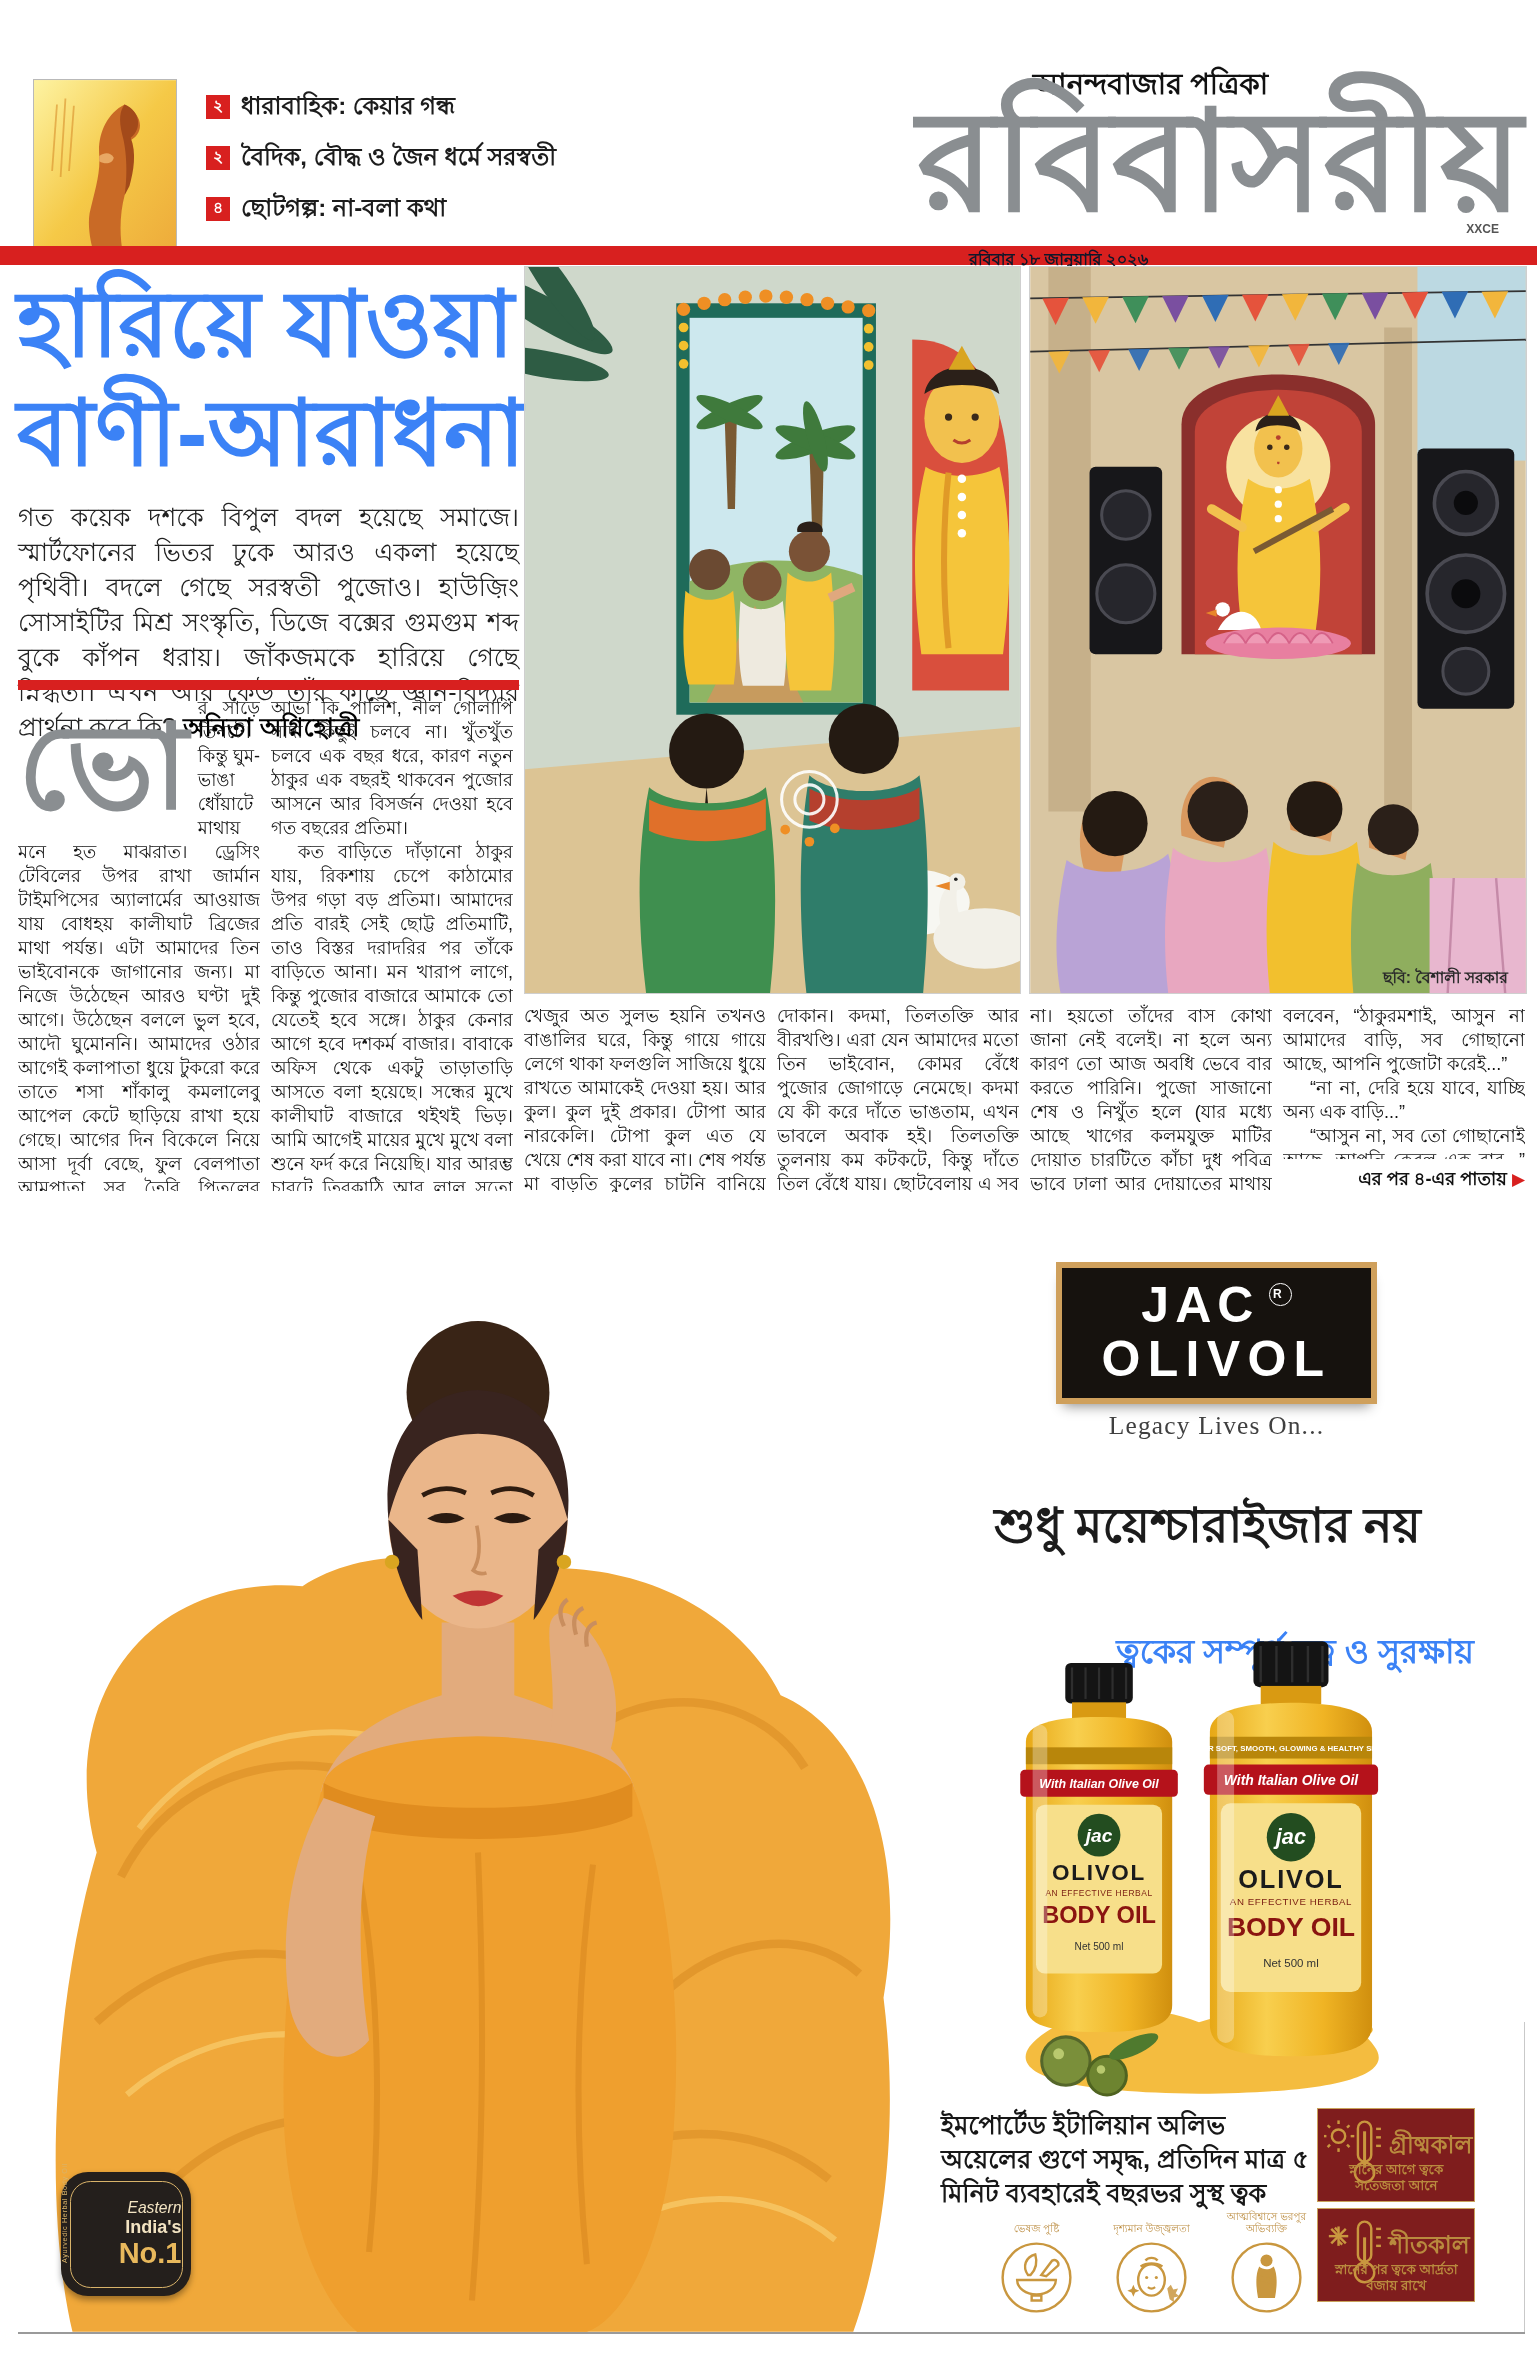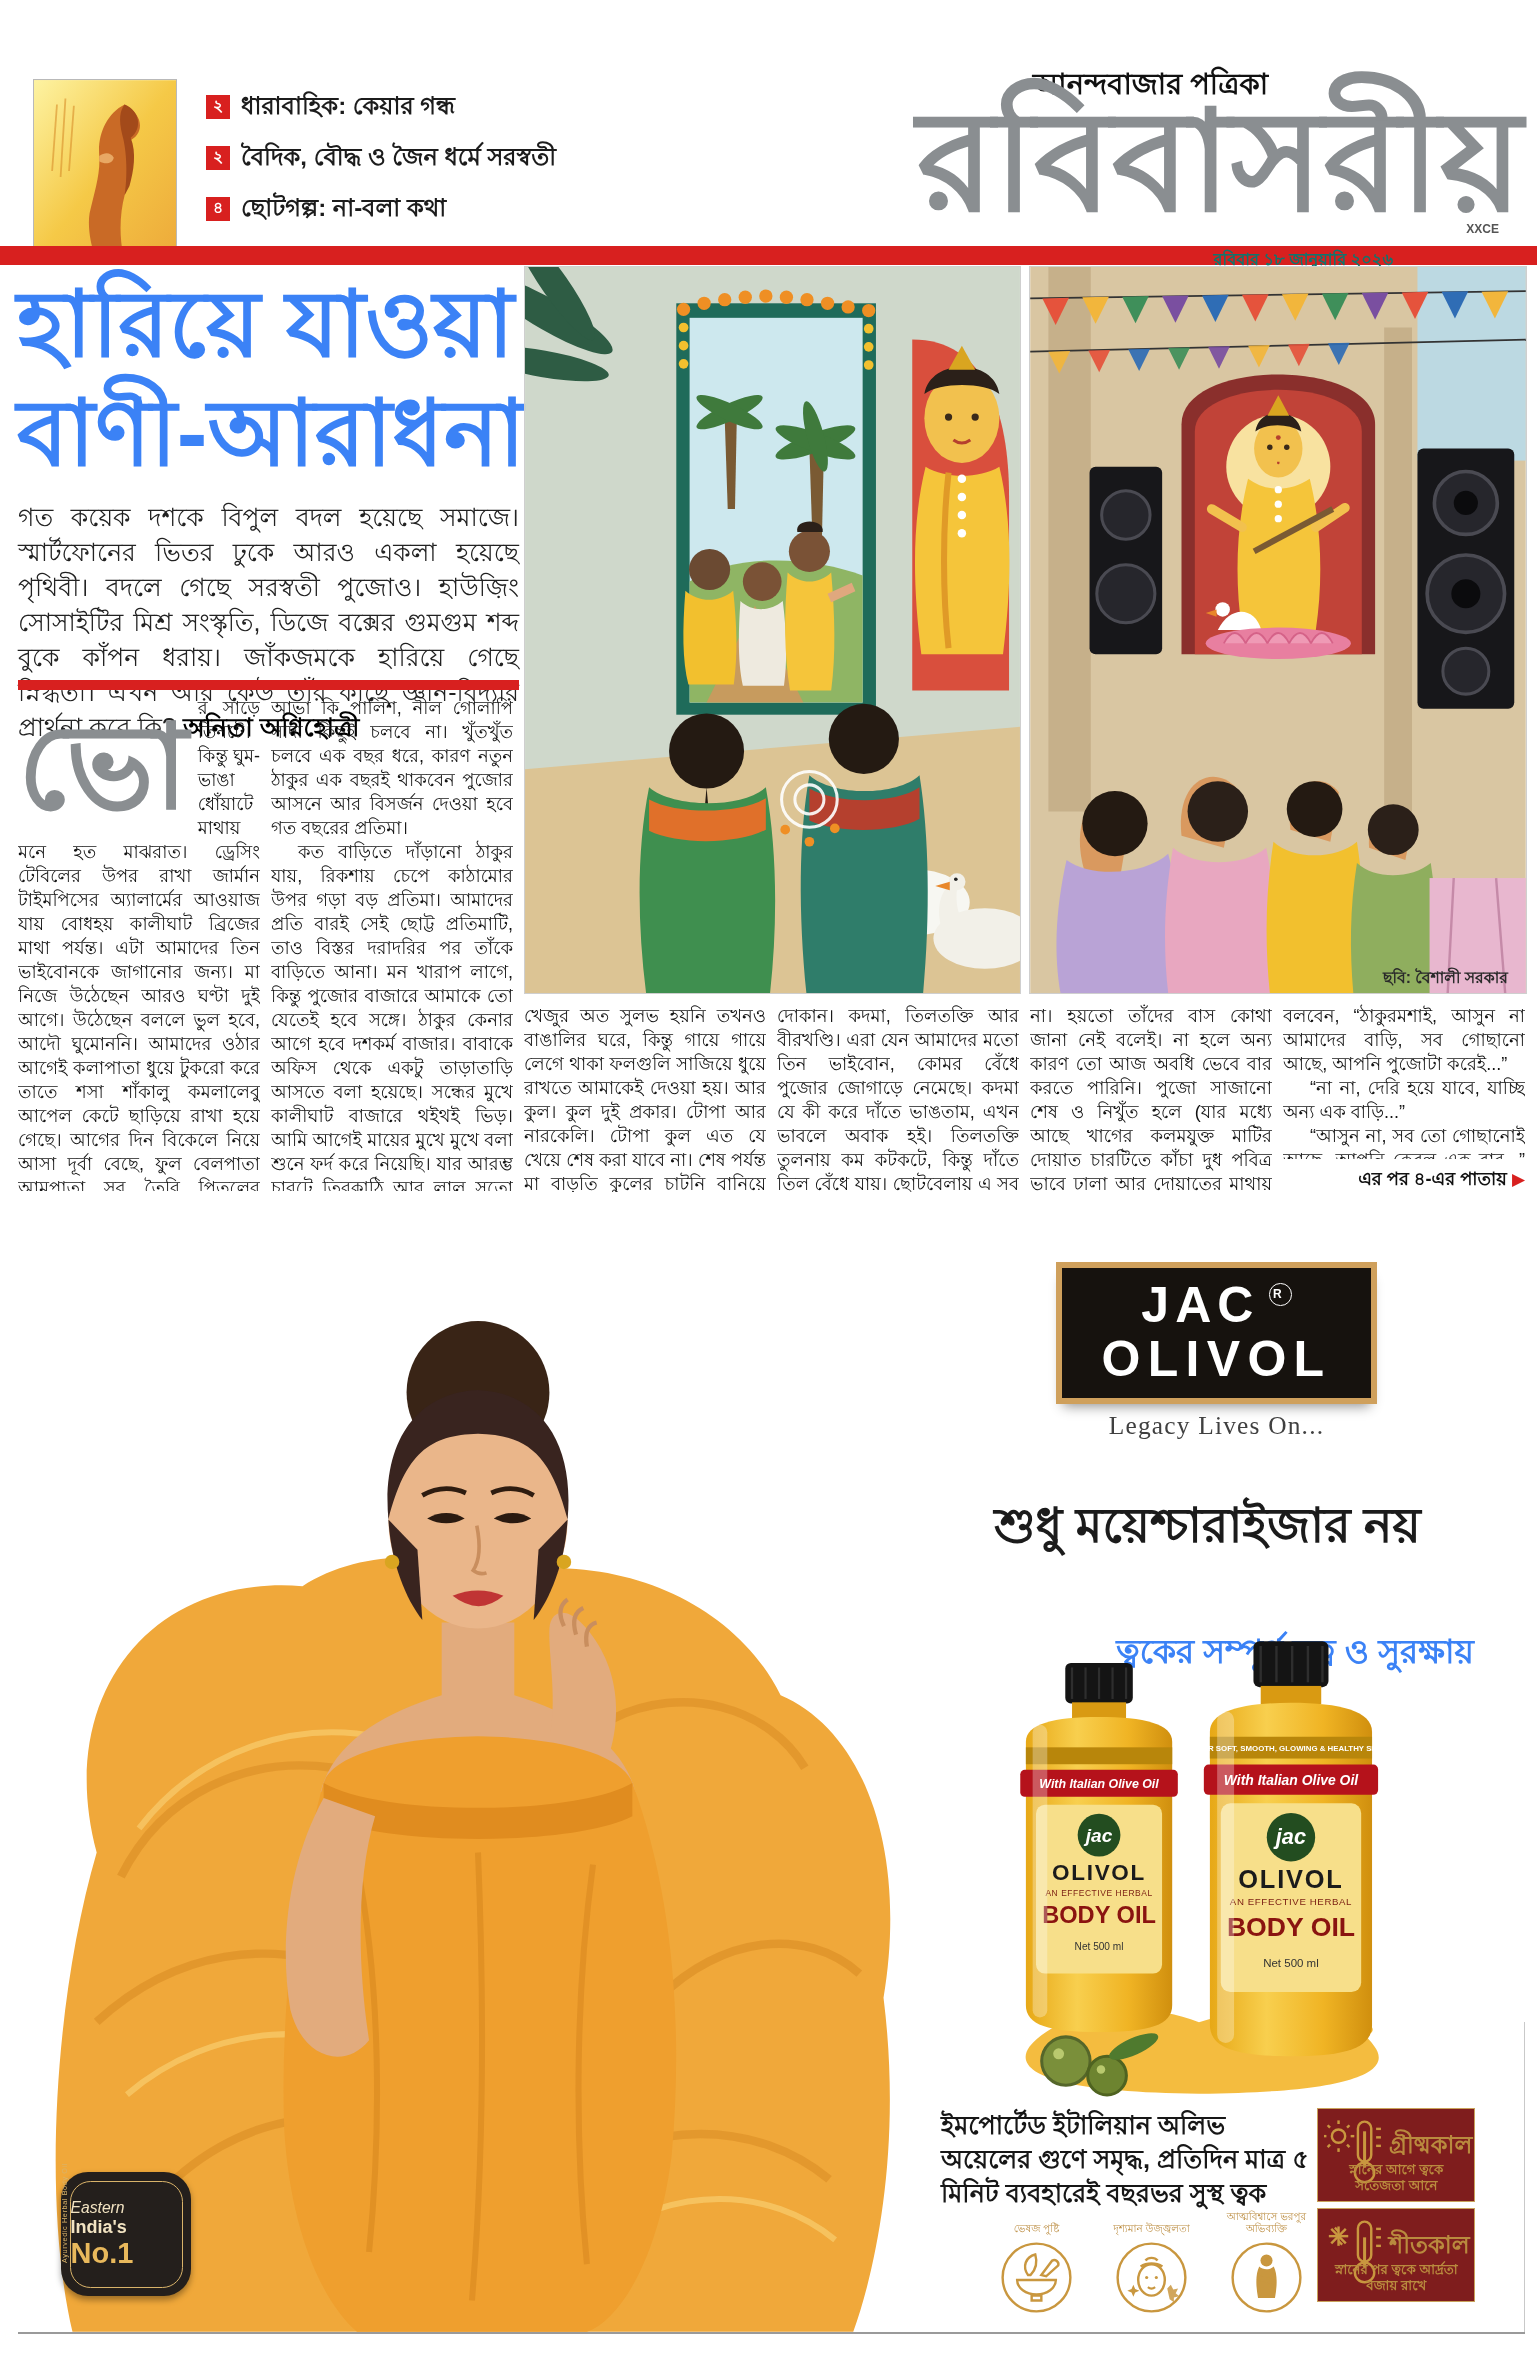--- a/index.html
+++ b/index.html
@@ -10,21 +10,21 @@
   
   .thumb{left:33px;top:79px;width:142px;height:182px;border:0.6px solid #b9b9b9;overflow:hidden;}
   .idx-item{left:206px;height:31.5px;display:flex;align-items:center;gap:11px;}
   .idx-badge{width:24px;height:24px;background:#d8201f;color:#fff;font-weight:700;font-size:15.7px;
              display:flex;align-items:center;justify-content:center;}
   .idx-label{font-size:24px;font-weight:600;color:#1c1c1c;white-space:nowrap;}
   .paper-name{left:999px;top:61px;width:303px;text-align:center;font-size:29px;font-weight:700;color:#111;}
   .masthead{right:14.5px;top:90px;font-size:140px;line-height:144px;font-weight:700;color:#8a8e91;white-space:nowrap;}
   .edition{right:38px;top:222px;font-size:12px;font-weight:700;color:#555;}
   .datebar{left:0;top:246px;width:1537px;height:19.4px;background:#d8201f;}
-  .datebar-text{left:969px;top:247px;width:424px;text-align:right;color:#0f766e;font-size:16.3px;font-weight:600;}
+  .datebar-text{left:969px;top:247px;width:424px;text-align:left;color:#0f172a;font-size:16.3px;font-weight:600;}
 
   
   .headline{left:17px;width:515px;font-size:92px;line-height:107px;font-weight:700;color:#3b82f6;white-space:nowrap;}
   .lede{left:18px;top:500px;width:501px;font-size:25px;line-height:35px;text-align:justify;color:#222;}
   .lede b{color:#000;}
   .red-rule{left:18px;top:680px;width:501px;height:9.7px;background:#d8201f;}
   .illus{top:266px;height:726px;border:0.6px solid #cfcfcf;overflow:hidden;}
   .photo-credit{left:1383px;top:965px;font-size:15.7px;font-weight:600;color:#2a2a2a;}
   .col{position:absolute;width:242px;font-size:18px;line-height:24px;text-align:justify;color:#141414;overflow:hidden;}
   .bp{margin:0;}
@@ -48,21 +48,21 @@
   .ad-subheadline{left:941px;top:1626px;width:533px;text-align:right;font-size:33px;font-weight:600;color:#3b82f6;}
   .ad-body{left:941px;top:2108px;width:375px;text-align:left;font-size:25.4px;line-height:34px;font-weight:600;color:#171717;}
   .feature{width:115px;text-align:center;}
   .feature .flabel{font-size:10.3px;color:#bd8f45;line-height:12.7px;height:27px;display:flex;align-items:flex-end;justify-content:center;}
   .season-box{left:1317px;width:156px;height:92px;border:1.8px solid #c9a25a;background:#7f1d1d;}
   .season-head{position:absolute;left:71px;top:17px;font-size:24px;font-weight:700;color:#b98a3e;}
   .season-desc{position:absolute;left:4.8px;top:53px;width:147px;text-align:center;font-size:13.3px;line-height:16.3px;color:#b98a3e;font-weight:600;}
   .badge{left:61px;top:2172px;width:130px;height:124px;background:#241f1c;border-radius:27px;
          box-shadow:0 3.6px 6px rgba(0,0,0,.35);}
   .badge-inner{position:absolute;left:8.5px;top:8.5px;right:8.5px;bottom:8.5px;border:1.8px solid #d9b36a;
-               border-radius:20.6px;display:flex;flex-direction:column;align-items:flex-start;justify-content:center;color:#f2e3c2;}
+               border-radius:20.6px;display:flex;flex-direction:column;align-items:flex-end;justify-content:center;color:#f2e3c2;}
   .badge-inner .b1{font-size:15.7px;font-style:italic;line-height:18px;}
   .badge-inner .b2{font-size:18px;font-weight:600;line-height:20.6px;}
   .badge-inner .b3{font-size:29px;font-weight:800;color:#e8b85c;line-height:31.5px;}
   .badge-ring{position:absolute;left:-1.2px;top:91px;transform:rotate(-90deg);transform-origin:left top;
               font-size:7.3px;color:#d9b36a;letter-spacing:0.6px;white-space:nowrap;}
   .bottom-rule{left:18px;top:2332px;width:1507px;height:1.8px;background:#9a9a9a;}
   .right-rule{left:1524px;top:2022px;width:1.2px;height:310px;background:#c9c9c9;}
 </style>
 </head>
 <body>

